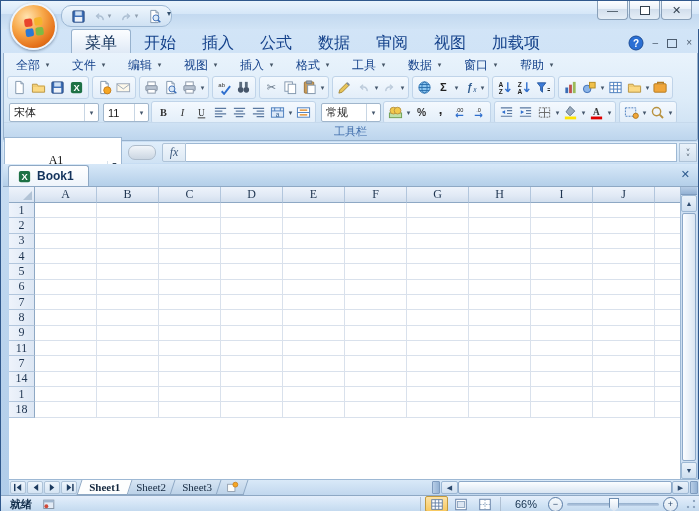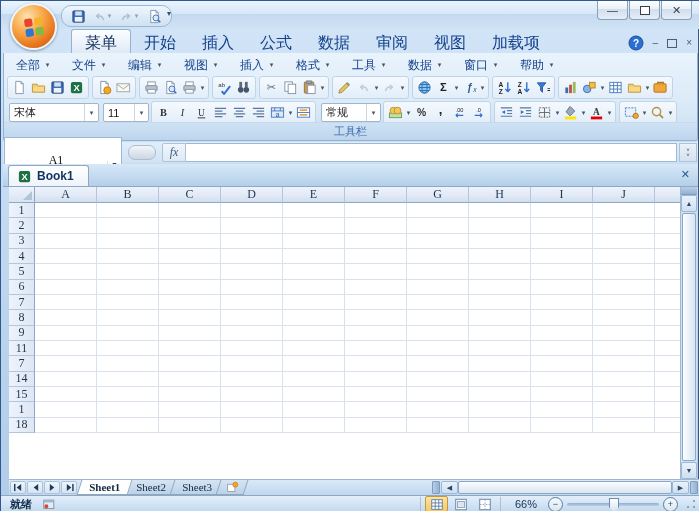--- a/index.html
+++ b/index.html
@@ -789,34 +789,20 @@
         <div class="cell"></div>
         <div class="cell"></div>
         <div class="cell"></div>
         <div class="cell"></div>
         <div class="cell"></div>
         <div class="cell"></div>
         <div class="cell"></div>
         <div class="cell filler"></div>
       </div>
       <div class="grow">
-        <div class="rh">15</div>
-        <div class="cell"></div>
-        <div class="cell"></div>
-        <div class="cell"></div>
-        <div class="cell"></div>
-        <div class="cell"></div>
-        <div class="cell"></div>
-        <div class="cell"></div>
-        <div class="cell"></div>
-        <div class="cell"></div>
-        <div class="cell"></div>
-        <div class="cell filler"></div>
-      </div>
-      <div class="grow">
         <div class="rh">1</div>
         <div class="cell"></div>
         <div class="cell"></div>
         <div class="cell"></div>
         <div class="cell"></div>
         <div class="cell"></div>
         <div class="cell"></div>
         <div class="cell"></div>
         <div class="cell"></div>
         <div class="cell"></div>

